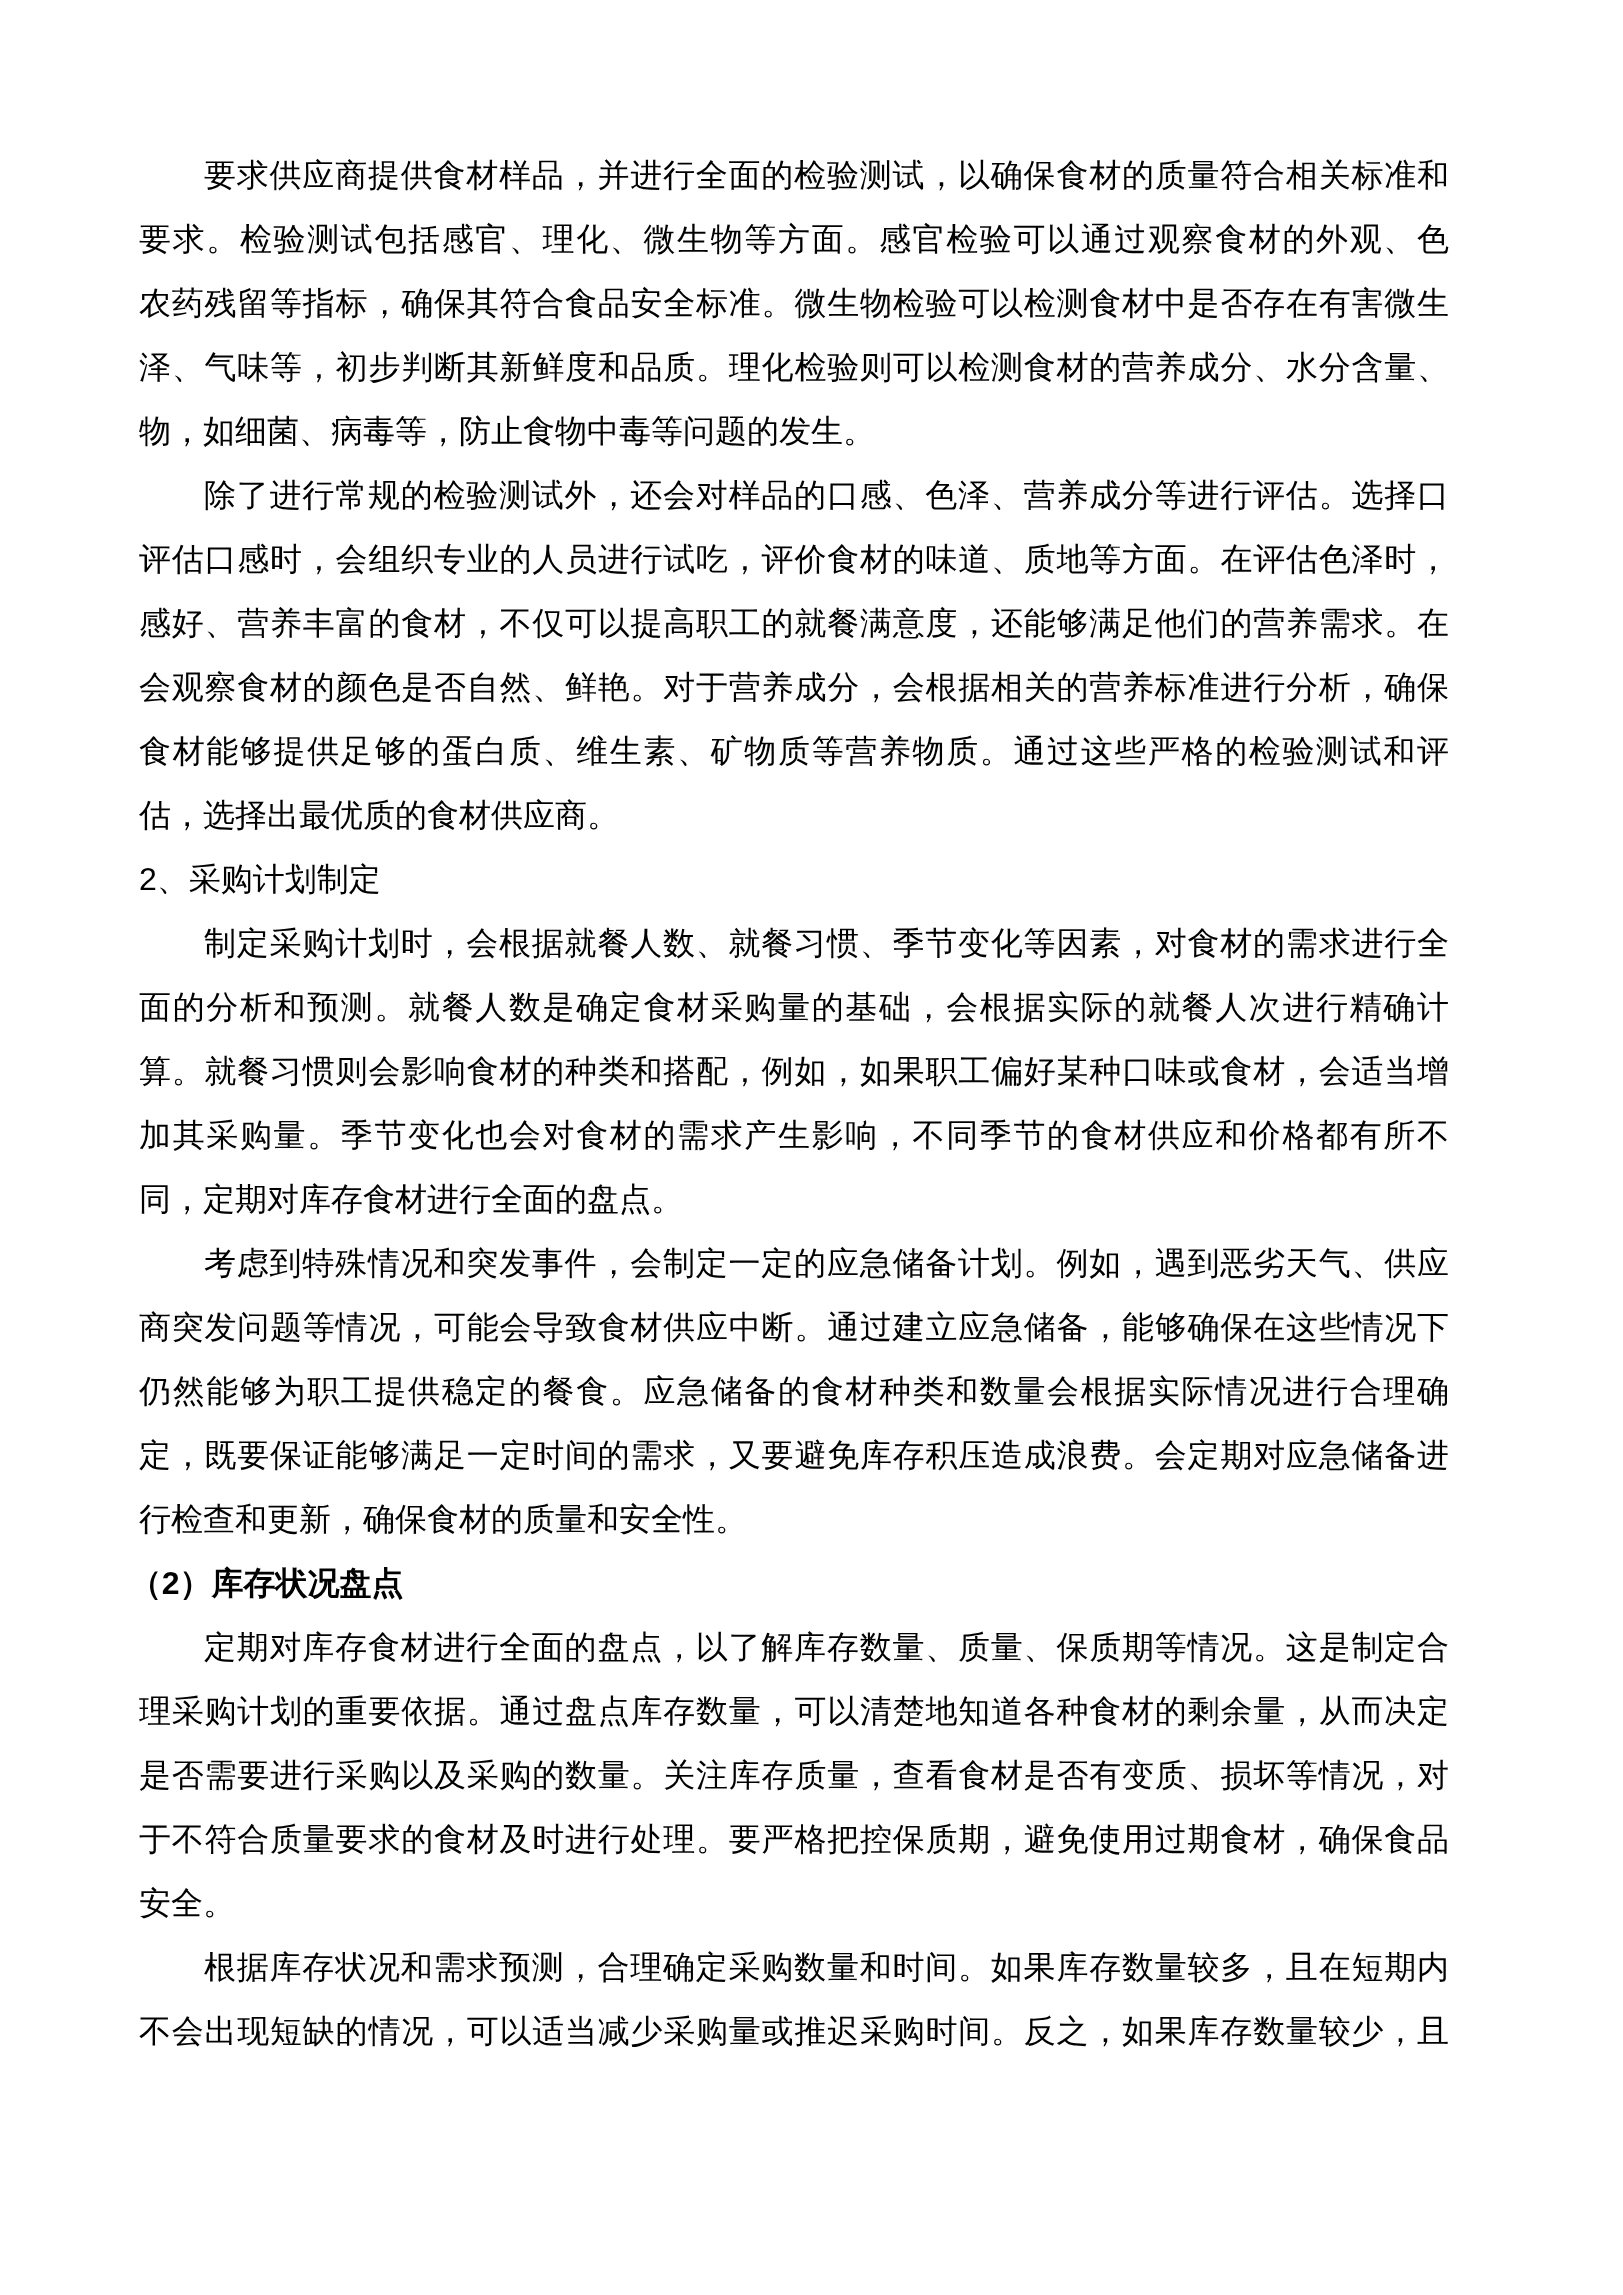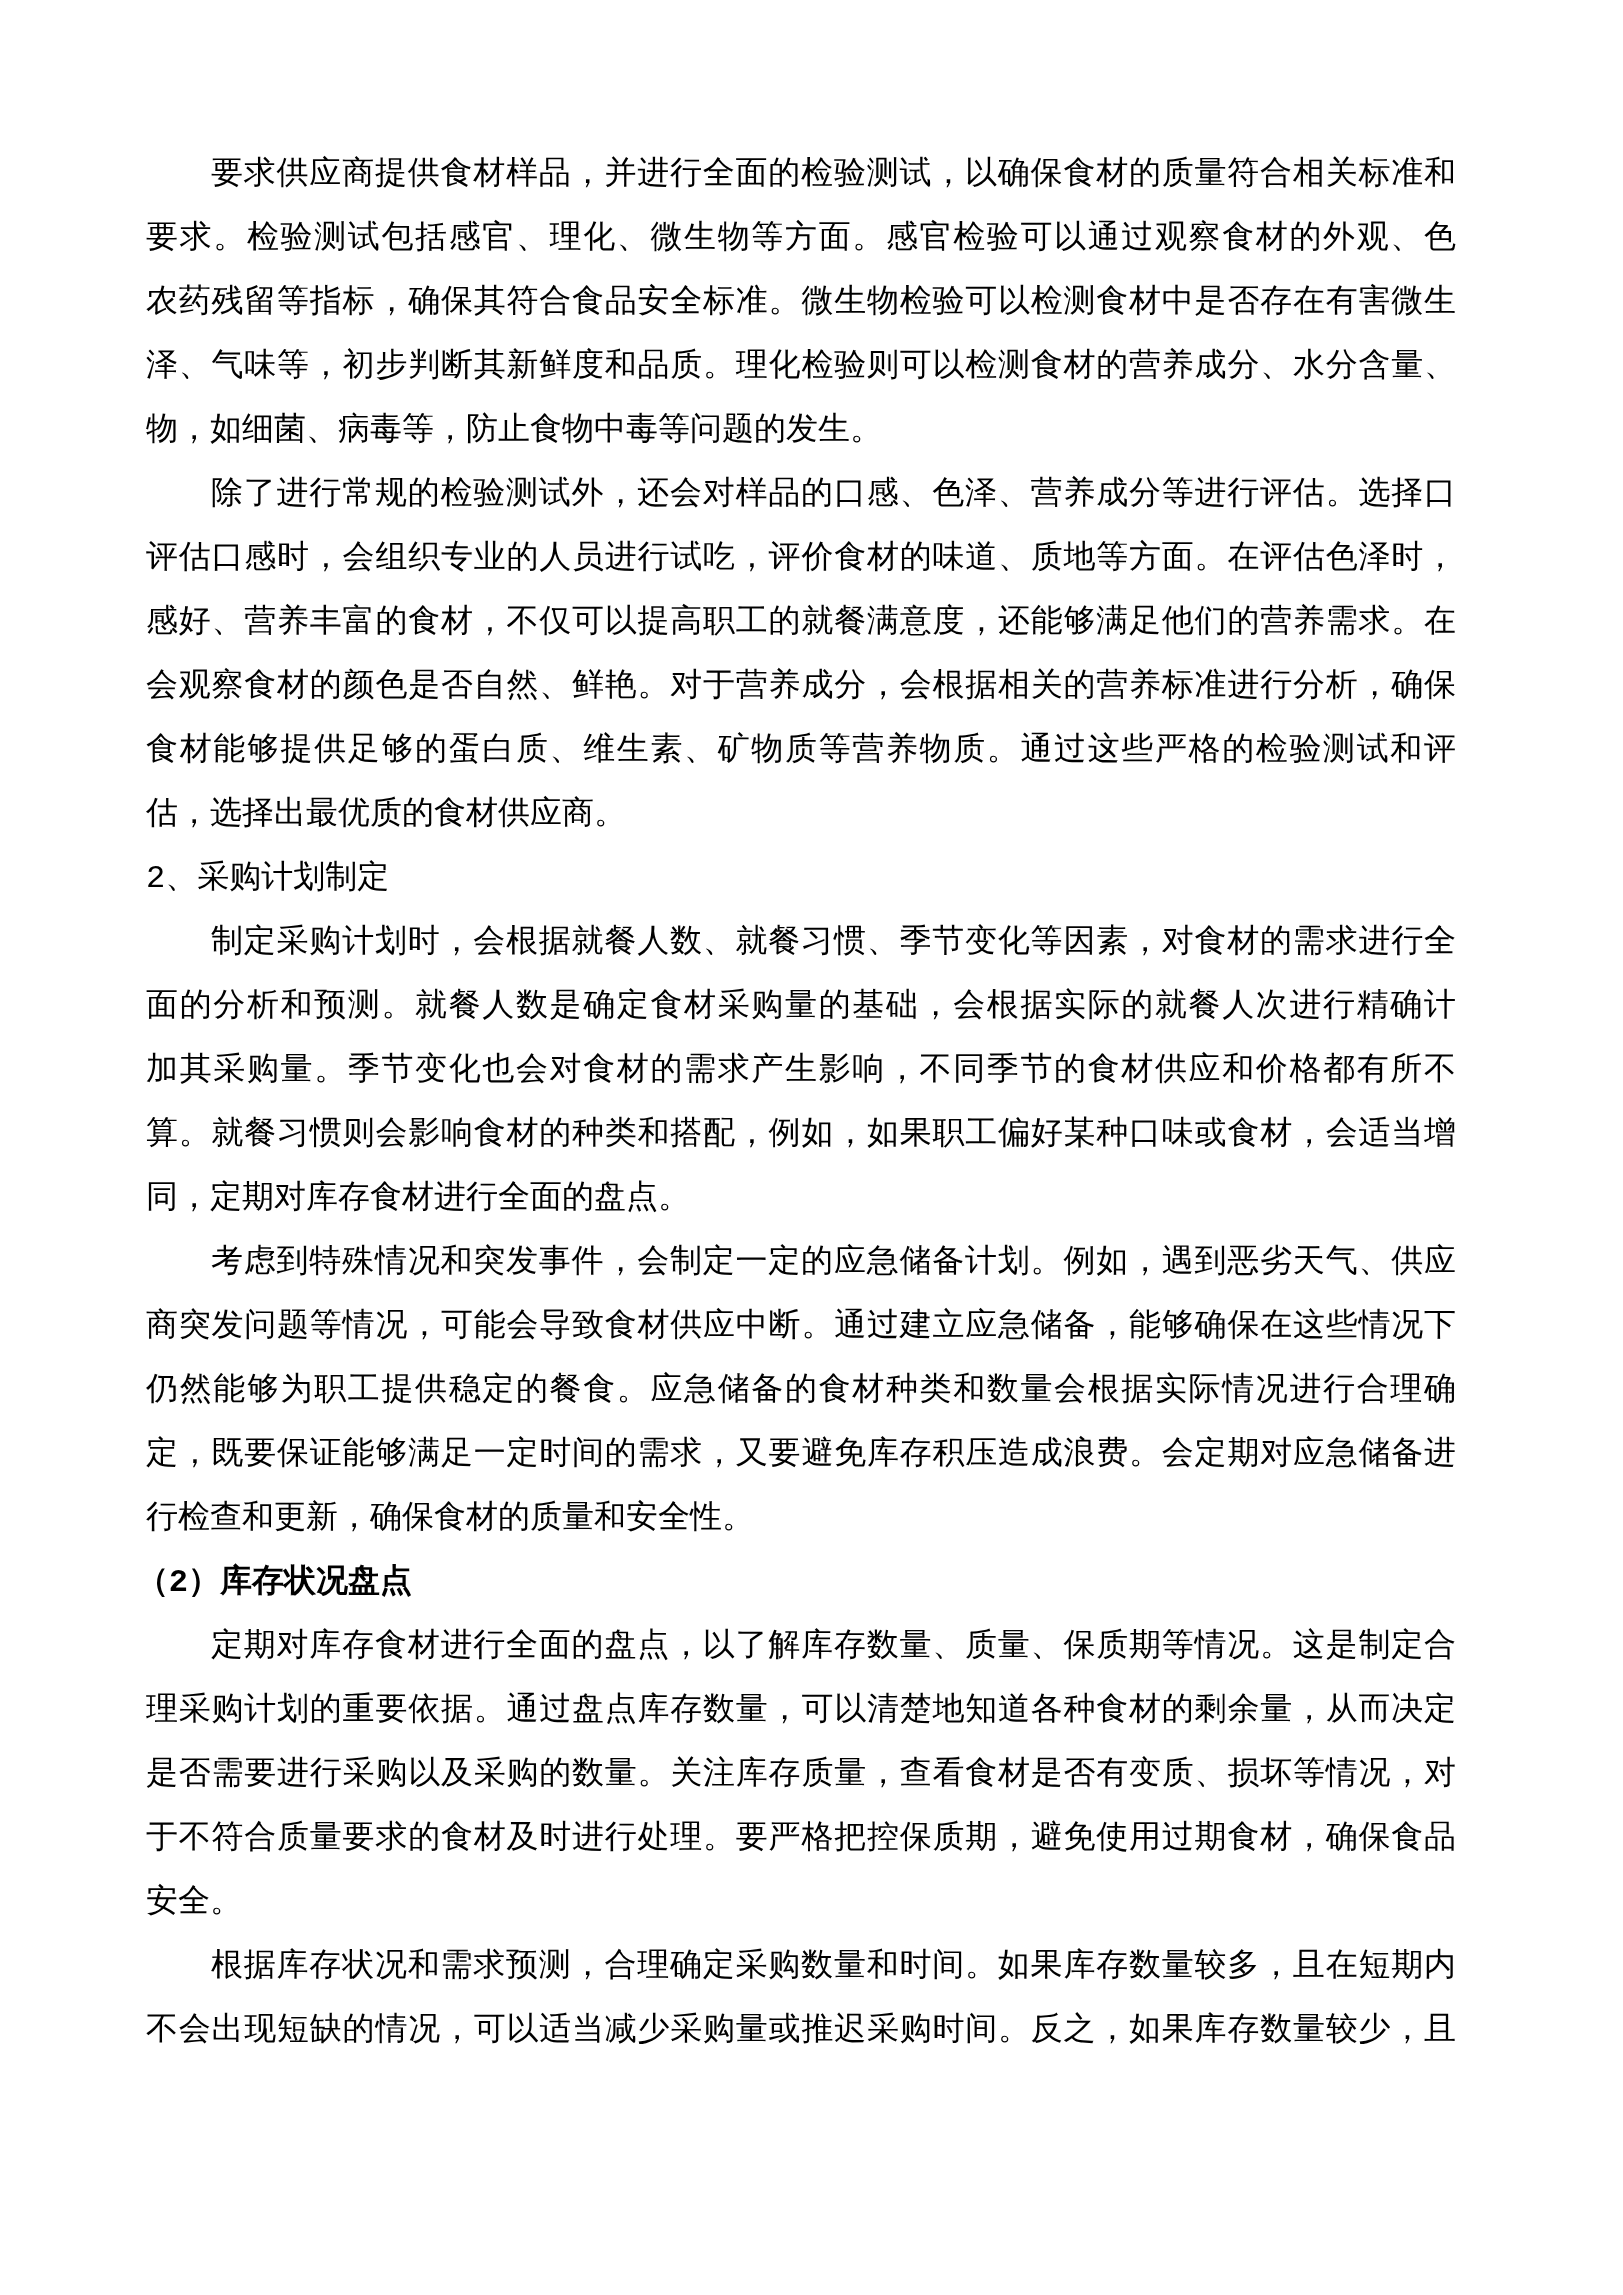--- a/index.html
+++ b/index.html
@@ -1,22 +1,22 @@
 <!DOCTYPE html>
 <html style="font-size:10.5px"><head>
 <meta charset="utf-8">
 <style>
   html, body { margin: 0; padding: 0; background: #ffffff; }
   body { width: 1623px; height: 2295px; position: relative; overflow: hidden; }
   .page {
     position: absolute; left: 0; top: 0; width: 1623px; height: 2295px; background: #ffffff;
   }
   .content {
-    position: absolute; left: 146px; top: 153px; width: 1310px;
-    font-family: Liberation Mono, monospace;
+    position: absolute; left: 139px; top: 153px; width: 1310px;
+    font-family: Liberation Sans, sans-serif;
     font-size: 32px; color: #000000;
   }
   .line {
     height: 64px; line-height: 44px; white-space: nowrap; overflow: visible;
   }
   .line.just { text-align: justify; text-align-last: justify; white-space: normal; }
   .line.indent { padding-left: 65px; }
   .h2 { font-weight: normal; }
   .h3 { font-weight: bold; padding-left: 0; margin-left: -9.2px; }
 </style>
@@ -42,22 +42,22 @@
       <div class="line just">食材能够提供足够的蛋白质、维生素、矿物质等营养物质。通过这些严格的检验测试和评</div>
       <div class="line">估，选择出最优质的食材供应商。</div>
     </div>
 
     <div class="line h2">2、采购计划制定</div>
 
 
     <div>
       <div class="line just indent">制定采购计划时，会根据就餐人数、就餐习惯、季节变化等因素，对食材的需求进行全</div>
       <div class="line just">面的分析和预测。就餐人数是确定食材采购量的基础，会根据实际的就餐人次进行精确计</div>
+      <div class="line just">算。就餐习惯则会影响食材的种类和搭配，例如，如果职工偏好某种口味或食材，会适当增</div>
       <div class="line just">加其采购量。季节变化也会对食材的需求产生影响，不同季节的食材供应和价格都有所不</div>
-      <div class="line just">算。就餐习惯则会影响食材的种类和搭配，例如，如果职工偏好某种口味或食材，会适当增</div>
       <div class="line">同，定期对库存食材进行全面的盘点。</div>
     </div>
 
     <div>
       <div class="line just indent">考虑到特殊情况和突发事件，会制定一定的应急储备计划。例如，遇到恶劣天气、供应</div>
       <div class="line just">商突发问题等情况，可能会导致食材供应中断。通过建立应急储备，能够确保在这些情况下</div>
       <div class="line just">仍然能够为职工提供稳定的餐食。应急储备的食材种类和数量会根据实际情况进行合理确</div>
       <div class="line just">定，既要保证能够满足一定时间的需求，又要避免库存积压造成浪费。会定期对应急储备进</div>
       <div class="line">行检查和更新，确保食材的质量和安全性。</div>
     </div>

